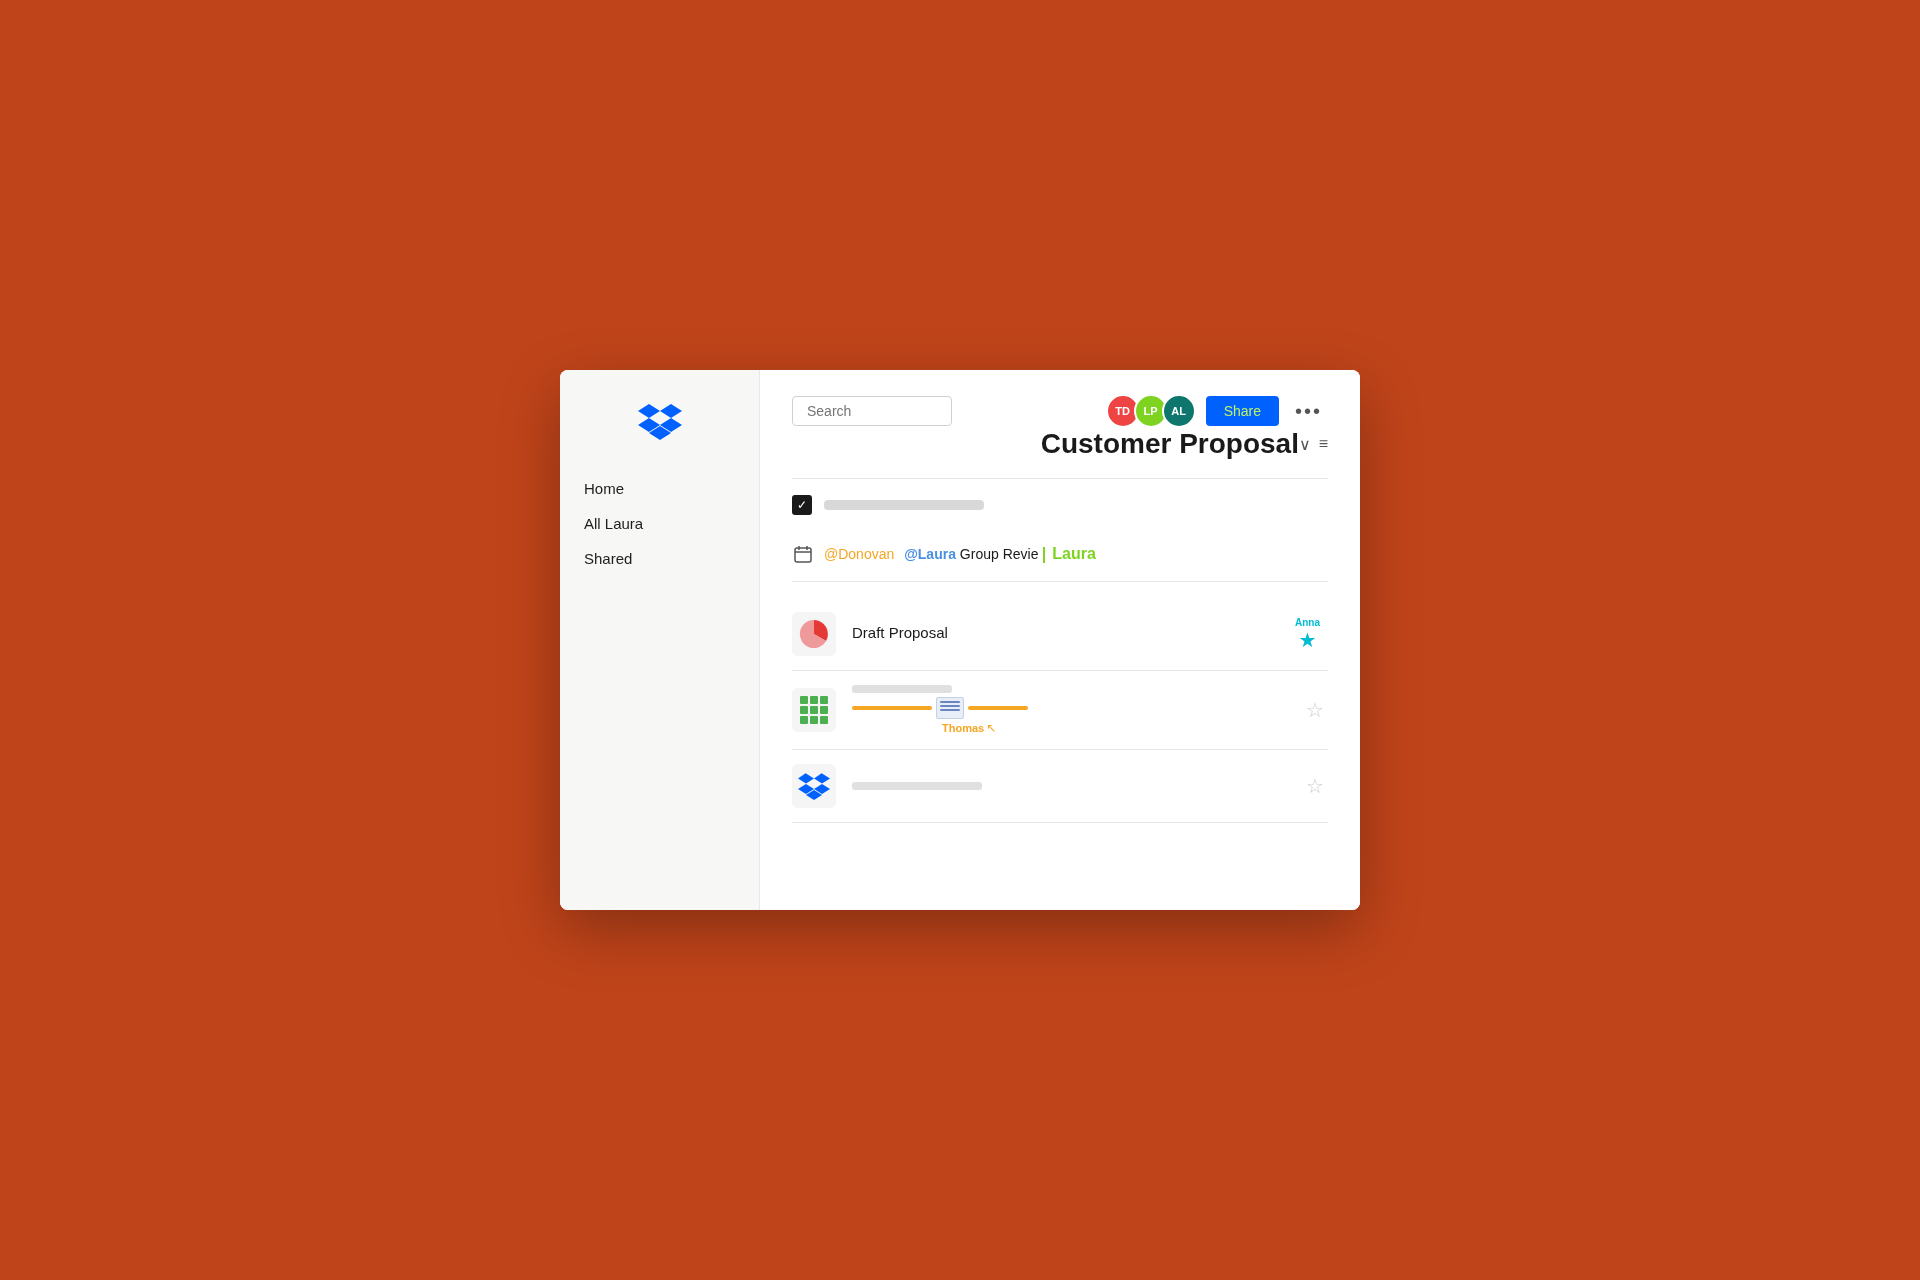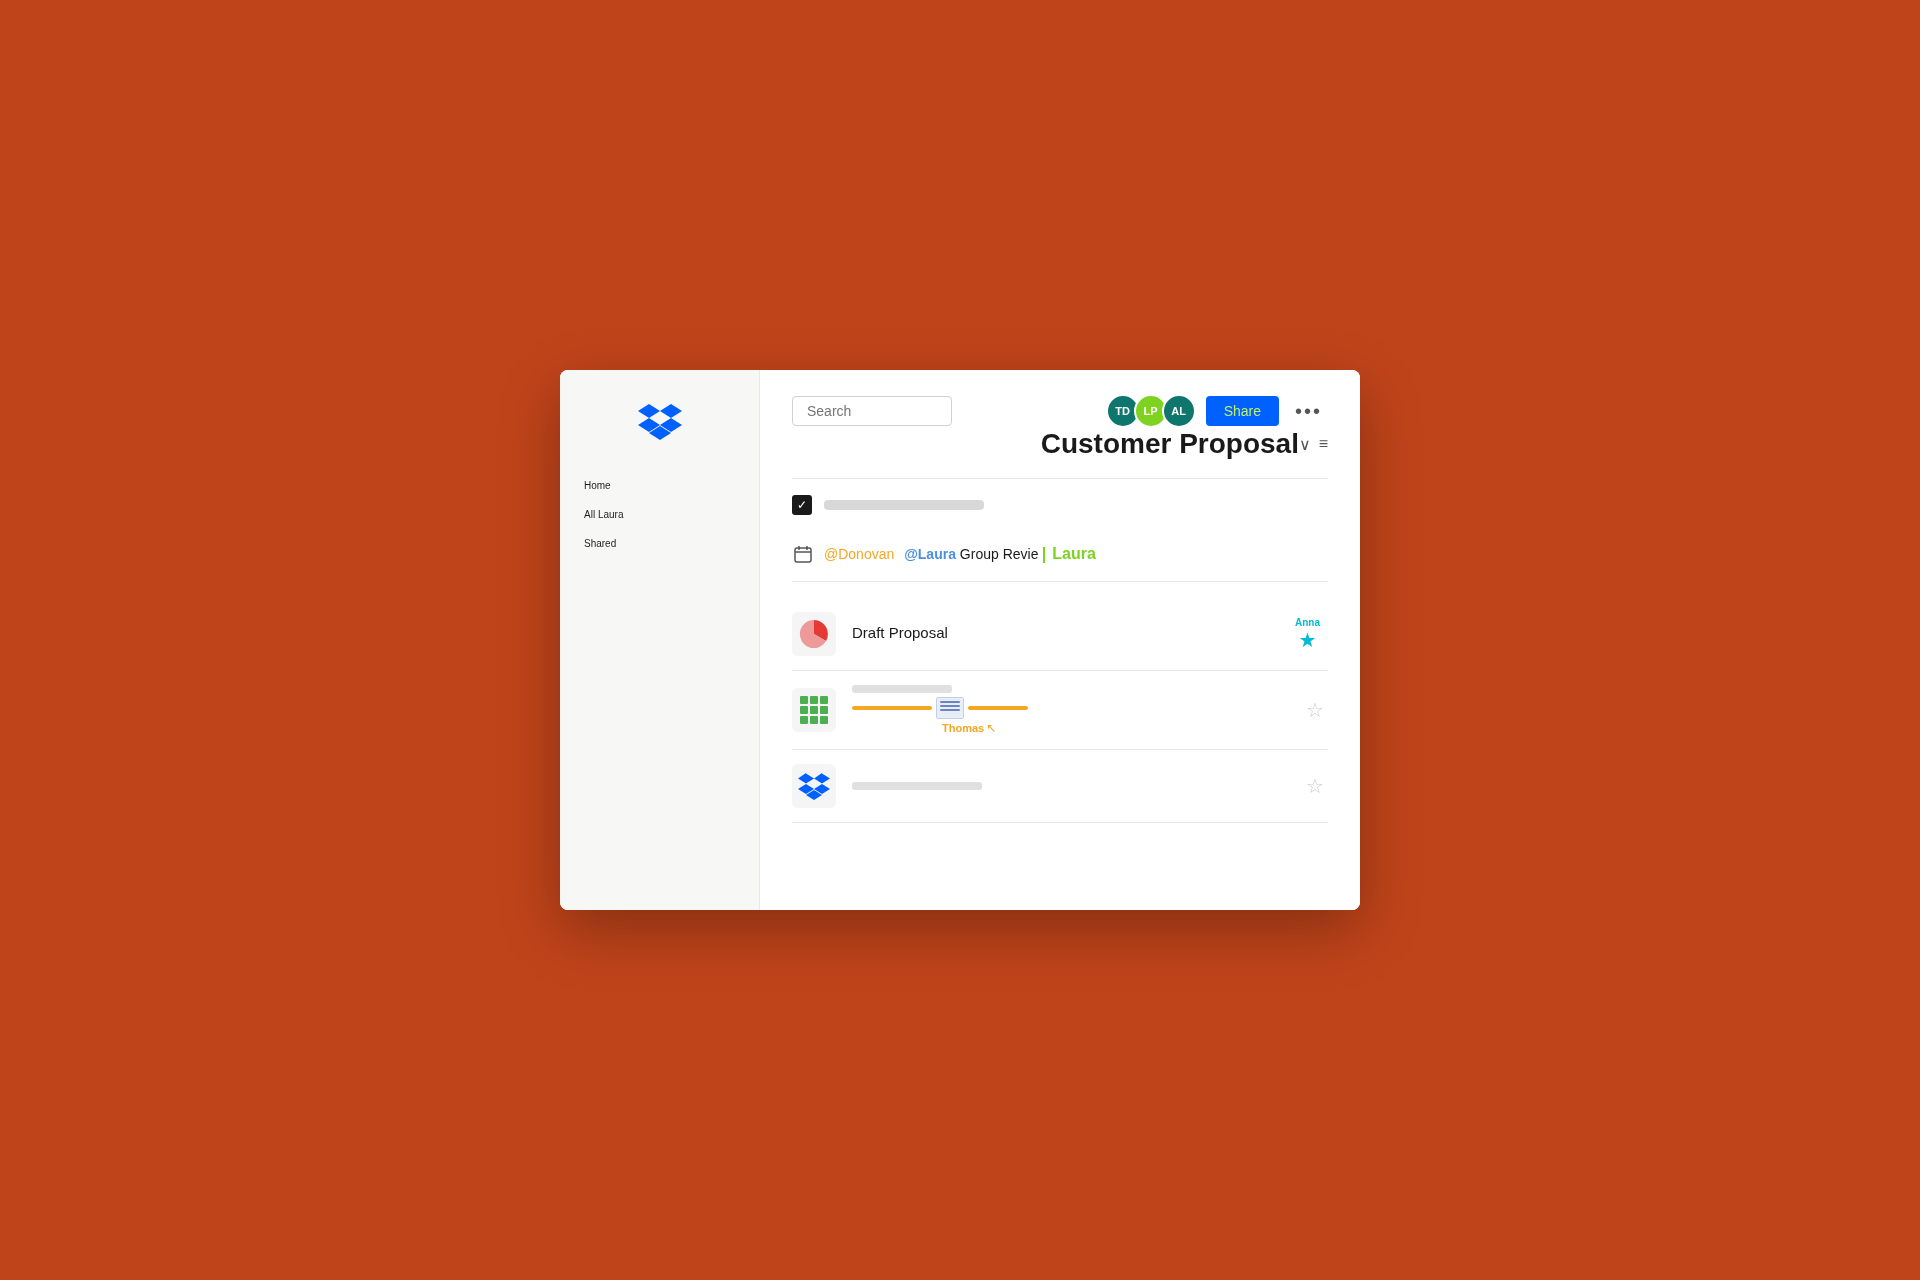--- a/index.html
+++ b/index.html
@@ -32,21 +32,21 @@
       border-right: 1px solid #e8e8e8;
     }
     .sidebar-logo {
       margin-bottom: 40px;
     }
     .dropbox-logo {
       width: 44px;
       height: 38px;
     }
     .nav-item {
-      font-size: 10px;
+      font-size: 15px;
       color: #1e1e1e;
       margin-bottom: 18px;
       cursor: pointer;
       font-weight: 400;
     }
     
     .main {
       flex: 1;
       padding: 24px 32px;
       background: #fff;
@@ -302,21 +302,21 @@
       <div class="nav-item">Shared</div>
     </nav>
   </div>
 
   <div class="main">
 
     <div class="header-bar">
       <input class="search-input" type="text" placeholder="Search" style="">
       <div class="header-right">
         <div class="avatar-group">
-          <div class="avatar avatar-td" style="background:#0f766e">TD</div>
+          <div class="avatar avatar-td" style="background:#ef4444">TD</div>
           <div class="avatar avatar-lp" style="background:#7ED321">LP</div>
           <div class="avatar avatar-al" style="background:#0f766e">AL</div>
         </div>
         <button class="share-btn">Share</button>
         <button class="more-btn">•••</button>
       </div>
     </div>
 
     <div class="title-row">
       <h1 class="page-title">Customer Proposal</h1>

